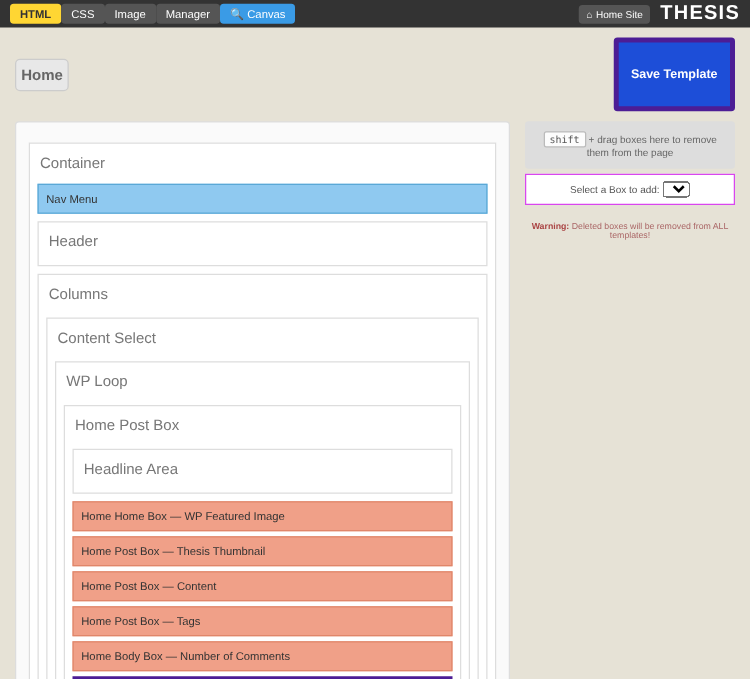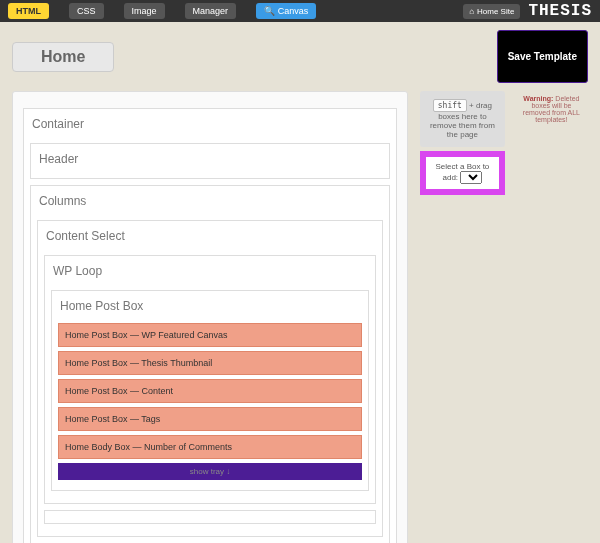--- a/index.html
+++ b/index.html
@@ -1,40 +1,40 @@
 <!DOCTYPE html>
 <html><head>
 <meta charset="utf-8">
 <style>
 *{box-sizing:border-box;margin:0;padding:0;font-family:Helvetica,Arial,sans-serif}
 body{background:#e6e2d6;font-size:10px;color:#555}
 .topbar{background:#333;height:22px;display:flex;align-items:center;padding:0 8px;justify-content:space-between}
-.topbar-left{display:flex;gap:20px}
+.topbar-left{display:flex;gap:0}
 .tab{padding:3px 8px;border-radius:3px;font-size:9px;color:#fff;background:#555;cursor:pointer}
 .tab.active{background:#ffd633;color:#333;font-weight:bold}
 .tab.canvas{background:#3a9be6}
 .topbar-right{display:flex;align-items:center;gap:8px}
 .view-site{background:#555;color:#fff;font-size:8px;padding:3px 6px;border-radius:3px;display:flex;align-items:center;gap:3px}
-.logo{color:#fff;font-weight:bold;font-size:16px;letter-spacing:1px;font-family:Liberation Mono, monospace}
+.logo{color:#fff;font-weight:bold;font-size:16px;letter-spacing:1px;font-family:Liberation Sans, sans-serif}
 .header-row{display:flex;justify-content:space-between;align-items:center;padding:8px 12px}
-.home-badge{background:#e8e8e8;border:1px solid #ccc;border-radius:4px;padding:5px 28px;font-size:16px;font-weight:bold;color:#666}
-.save-btn{background:#000000;border:1px solid #4c1d95;color:#fff;padding:20px 10px;border-radius:3px;font-size:10px;font-weight:bold;cursor:pointer}
+.home-badge{background:#e8e8e8;border:1px solid #ccc;border-radius:4px;padding:5px 4px;font-size:12px;font-weight:bold;color:#666}
+.save-btn{background:#1d4ed8;border:4px solid #4c1d95;color:#fff;padding:20px 10px;border-radius:3px;font-size:10px;font-weight:bold;cursor:pointer}
 .main{display:flex;gap:12px;padding:0 12px 12px;align-items:flex-start}
 .left-col{flex:1}
-.right-col{width:168px;display:flex;flex-direction:row;gap:10px}
+.right-col{width:168px;display:flex;flex-direction:column;gap:10px}
 .panel{background:#fafafa;border:1px solid #ddd;border-radius:3px;padding:10px}
 .box{border:1px solid #ddd;background:#fff;margin:6px 0;padding:6px}
 .box-label{font-size:12px;color:#777;padding:2px 0 6px 2px}
 .nav-box{background:#8fc9f0;border:1px solid #5aa8d6;padding:6px;margin:4px 0;font-size:9px;color:#333}
 .orange-box{background:#f0a088;border:1px solid #e0866a;padding:6px;margin:4px 0;font-size:9px;color:#333}
 .gray-tray{background:#4c1d95;text-align:center;padding:4px;margin:4px 0;font-size:8px;color:#888}
 .drop-zone{background:#ddd;border-radius:3px;padding:8px;text-align:center;font-size:8px;color:#666}
 .drop-zone.pink{background:#f7e6e3}
 .shift-key{display:inline-block;background:#fcfcfc;border:1px solid #bbb;border-radius:2px;padding:1px 4px;font-family:monospace;font-size:8px;color:#555}
-.select-row{background:#fff;border:6px solid #d946ef;text-align:center;padding:5px;margin-top:4px;font-size:8px}
+.select-row{background:#fff;border:1px solid #d946ef;text-align:center;padding:5px;margin-top:4px;font-size:8px}
 .select-row select{font-size:8px}
 .warn{font-size:7px;color:#a66;text-align:center;padding:4px 2px 0}
 .warn b{color:#a44}
 .section-label{font-size:9px;color:#777;padding:4px 0 0 4px}
 </style>
 </head>
 <body>
 
 <div class="topbar">
   <div class="topbar-left">
@@ -56,32 +56,36 @@
 <div class="header-row">
   <span class="home-badge">Home</span>
   <button class="save-btn">Save Template</button>
 </div>
 
 <div class="main">
   <div class="left-col">
     <div class="panel">
       <div class="box">
         <div class="box-label">Container</div>
+        <div class="nav-box">Nav Menu</div>
         <div class="box">
           <div class="box-label">Header</div>
         </div>
         <div class="box">
           <div class="box-label">Columns</div>
           <div class="box">
             <div class="box-label">Content Select</div>
             <div class="box">
               <div class="box-label">WP Loop</div>
               <div class="box">
                 <div class="box-label">Home Post Box</div>
-                <div class="orange-box">Home Post Box — WP Featured Canvas</div>
+                <div class="box">
+                  <div class="box-label">Headline Area</div>
+                </div>
+                <div class="orange-box">Home Home Box — WP Featured Image</div>
                 <div class="orange-box">Home Post Box — Thesis Thumbnail</div>
                 <div class="orange-box">Home Post Box — Content</div>
                 <div class="orange-box">Home Post Box — Tags</div>
                 <div class="orange-box">Home Body Box — Number of Comments</div>
                 <div class="gray-tray">show tray ↓</div>
               </div>
             </div>
             <div class="box">
               
             </div>

